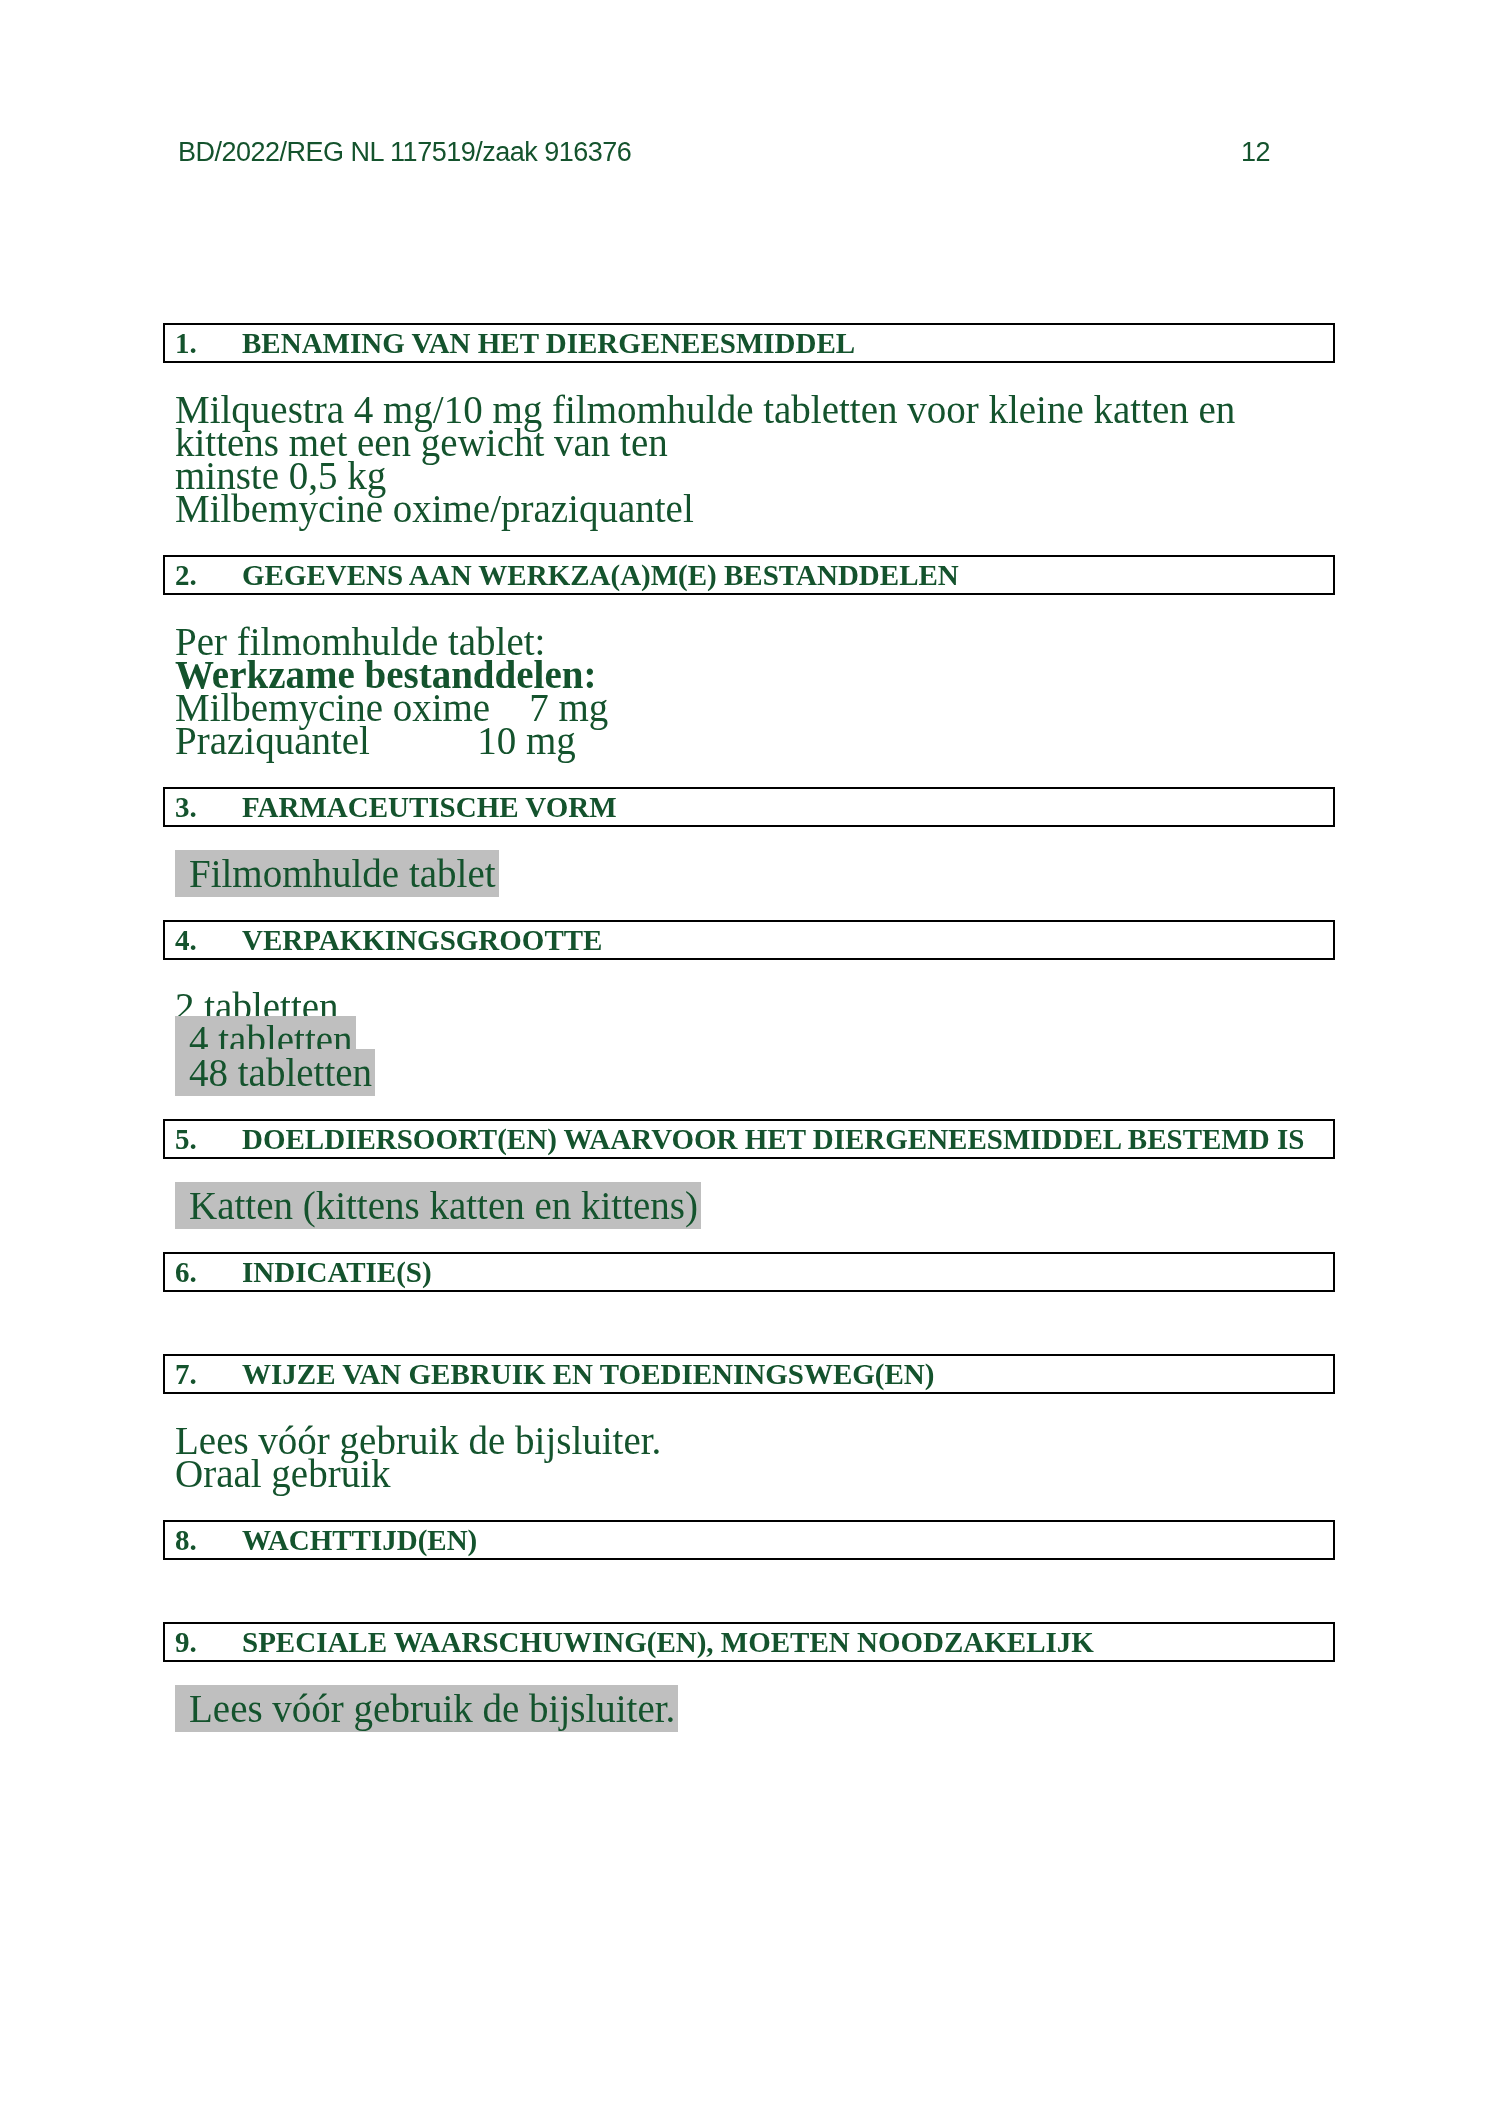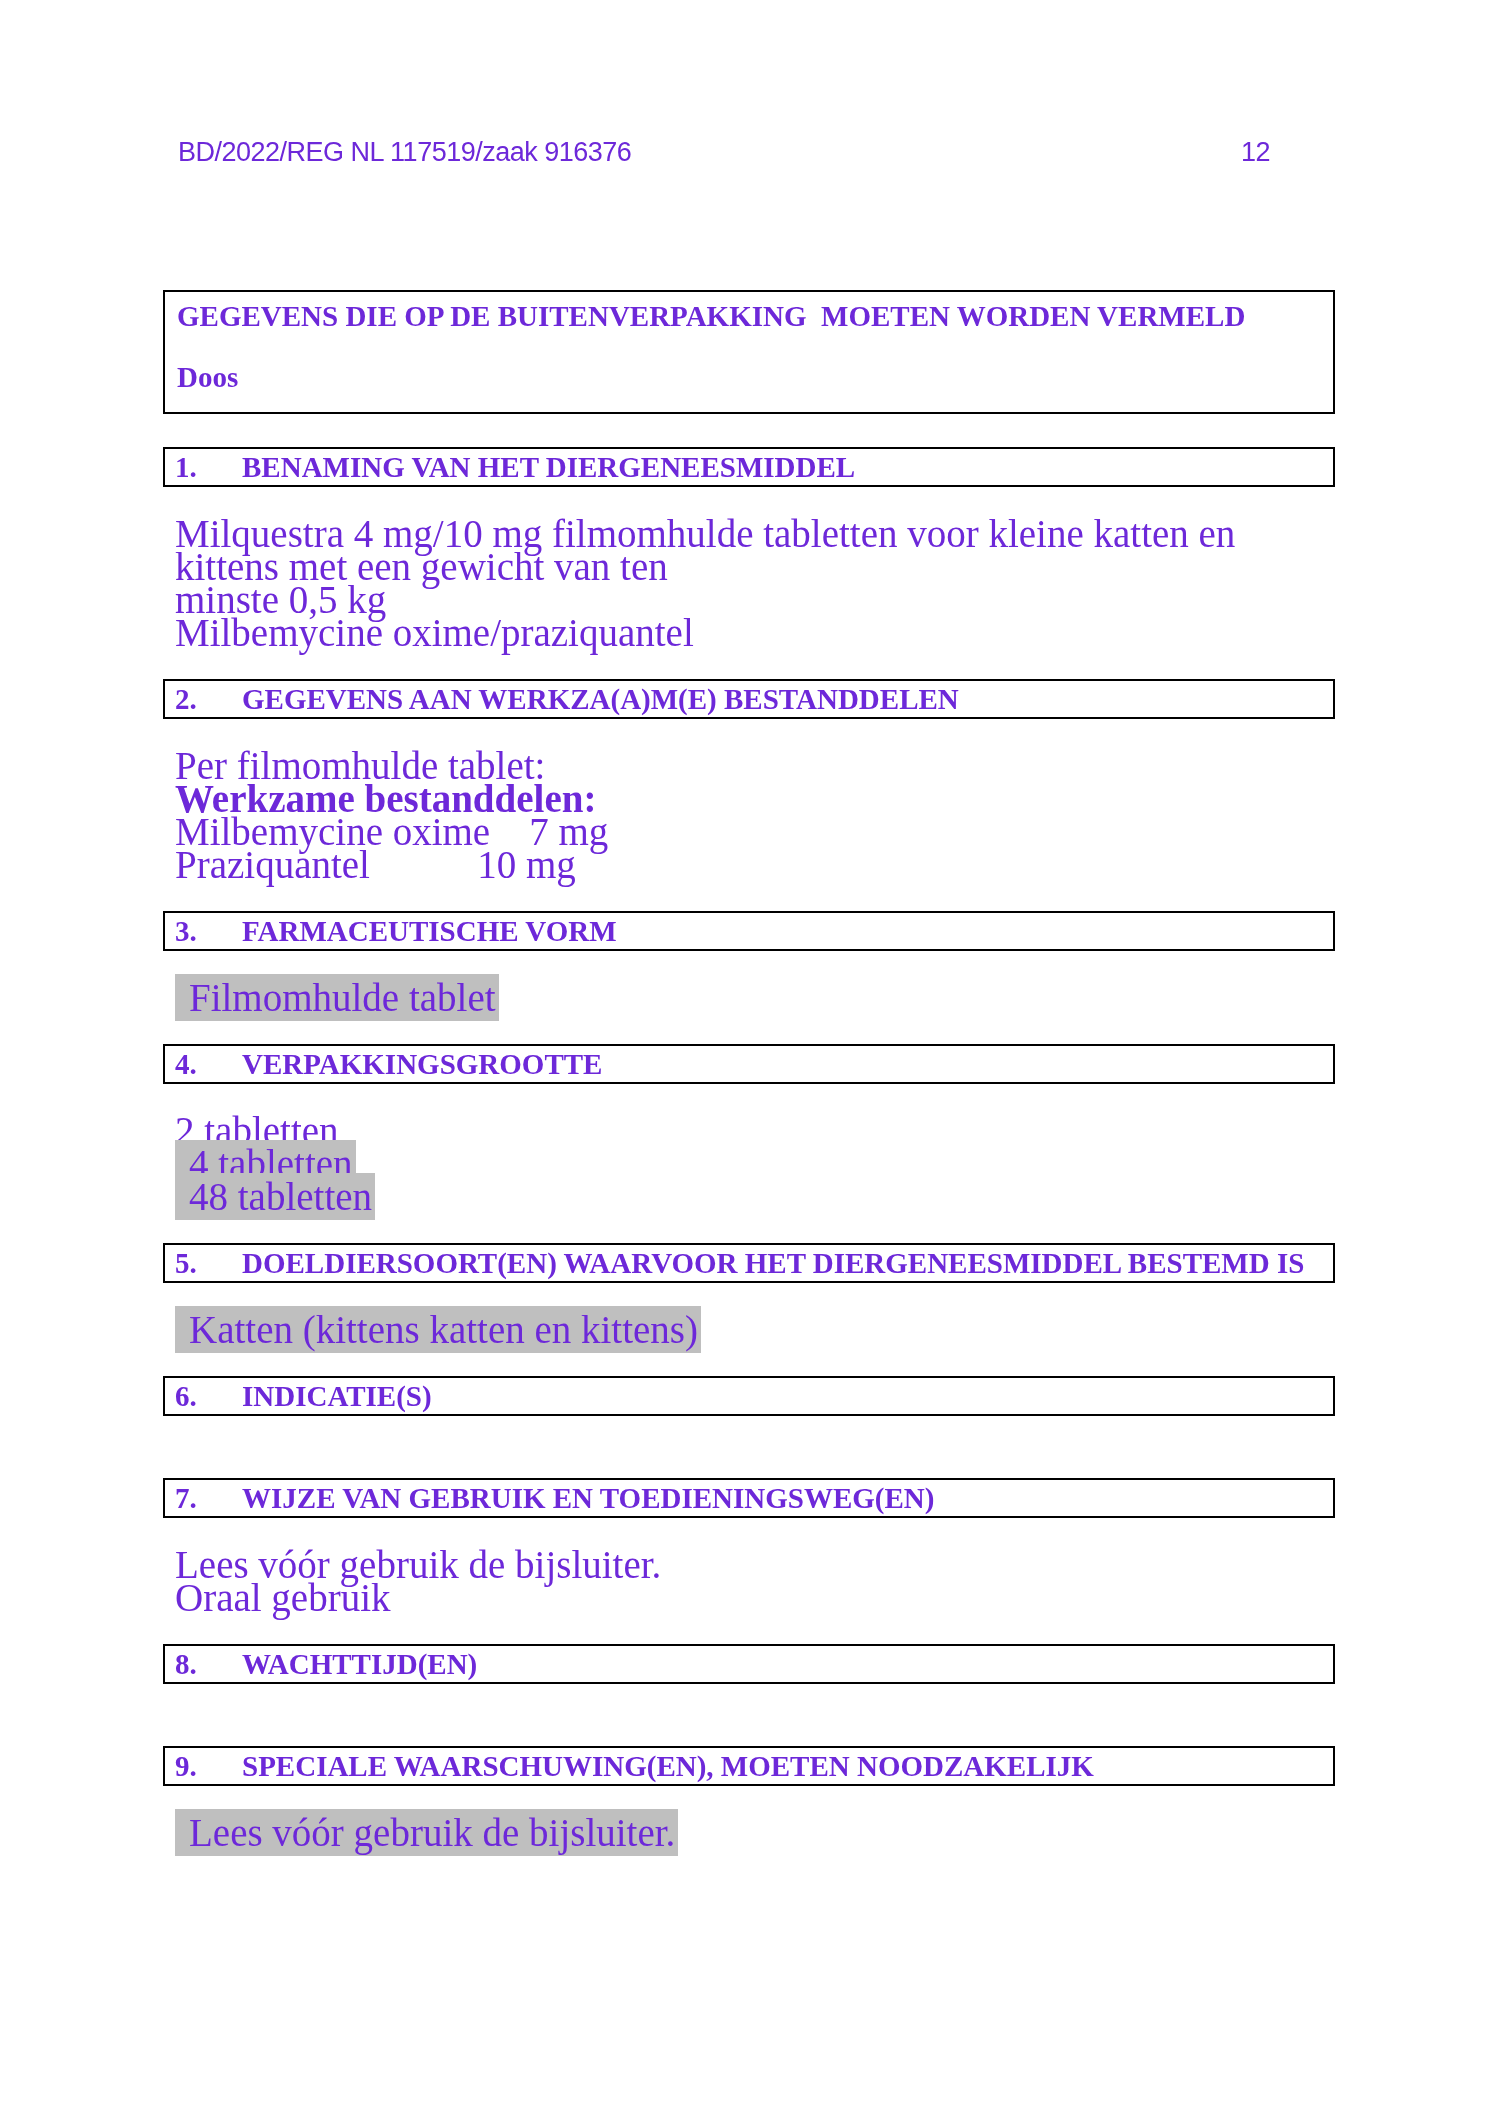--- a/index.html
+++ b/index.html
@@ -5,21 +5,21 @@
   html, body {
     margin: 0;
     padding: 0;
     background: #ffffff;
   }
   .page {
     position: relative;
     width: 1460px;
     height: 2112px;
     background: #ffffff;
-    color: #6d28d9;
+    color: #14532d;
     font-family: "Liberation Serif", serif;
     overflow: hidden;
   }
   .page-header {
     position: absolute;
     left: 178px;
     top: 137px;
     width: 1092px;
     display: flex;
     justify-content: space-between;
@@ -82,24 +82,20 @@
 
 <div class="page">
 
   <div class="page-header">
     <span>BD/2022/REG NL 117519/zaak 916376</span>
     <span>12</span>
   </div>
 
   <div class="content">
 
-    <div class="intro-box">
-      <div class="intro-title">GEGEVENS DIE OP DE BUITENVERPAKKING  MOETEN WORDEN VERMELD</div>
-      <div class="intro-subtitle">Doos</div>
-    </div>
 
     <div class="sec-box first">
       <span class="sec-num">1.</span>
       <span class="sec-title">BENAMING VAN HET DIERGENEESMIDDEL</span>
     </div>
     <div class="body-block">
       <div class="line"><span>Milquestra 4 mg/10 mg filmomhulde tabletten voor kleine katten en kittens met een gewicht van ten</span></div>
       <div class="line"><span>minste 0,5 kg</span></div>
       <div class="line"><span>Milbemycine oxime/praziquantel</span></div>
     </div>

